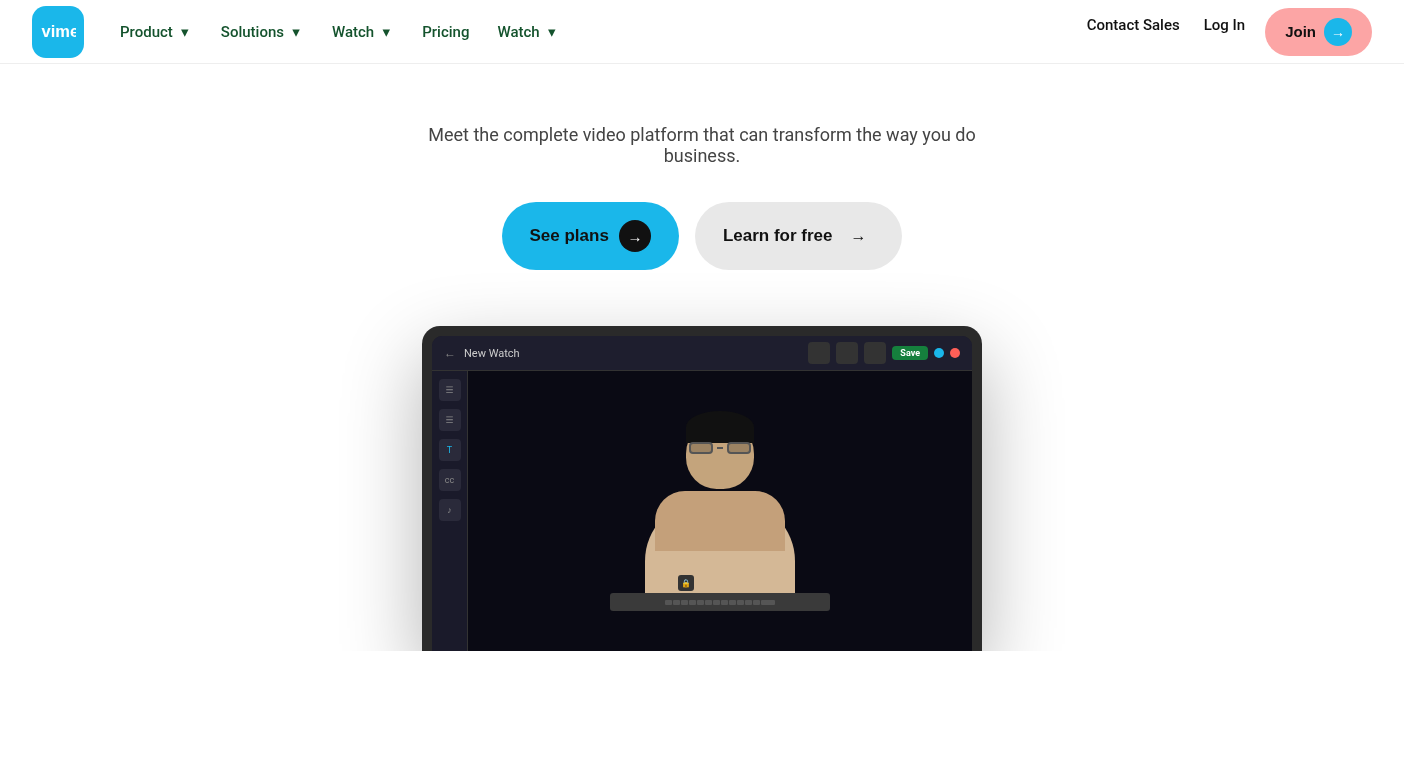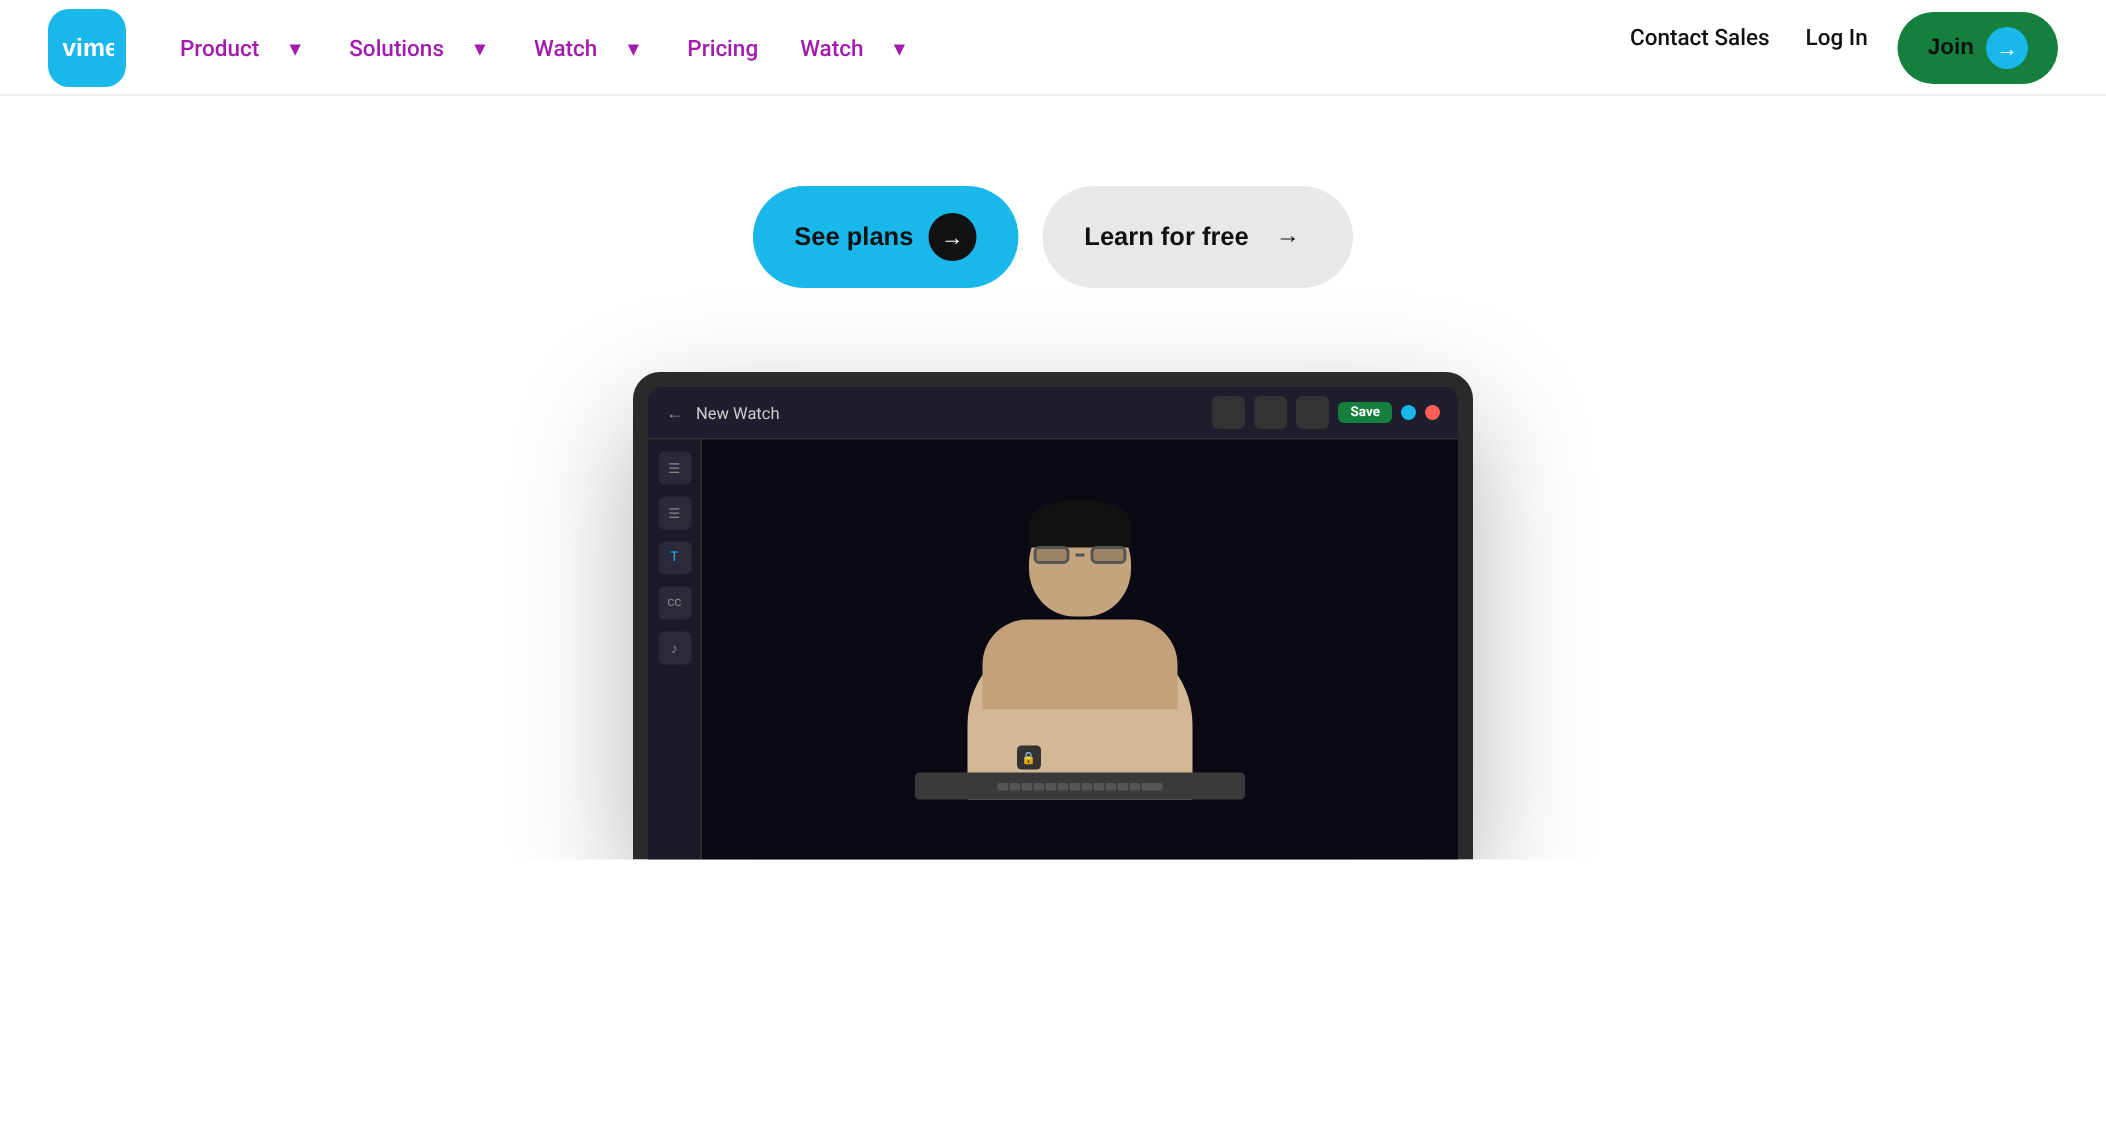--- a/index.html
+++ b/index.html
@@ -31,27 +31,27 @@
     .nav-logo svg { width: 36px; height: 20px; }
     .nav-links {
       display: flex;
       align-items: center;
       gap: 4px;
       flex: 1;
     }
     .nav-item {
       display: flex;
       align-items: center;
-      gap: 16px;
+      gap: 4px;
       padding: 8px 12px;
       border-radius: 8px;
       cursor: pointer;
       font-size: 15px;
       font-weight: 500;
-      color: #a21caf;
+      color: #14532d;
       white-space: nowrap;
     }
     .nav-chevron {
       width: 16px;
       height: 16px;
       display: inline-flex;
       align-items: center;
       justify-content: center;
     }
     .nav-right {
@@ -63,21 +63,21 @@
       font-size: 15px;
       font-weight: 500;
       cursor: pointer;
       color: #111;
       padding: 8px 4px;
     }
     .nav-join {
       display: flex;
       align-items: center;
       gap: 8px;
-      background: #15803d;
+      background: #fca5a5;
       border: none;
       border-radius: 50px;
       padding: 10px 20px;
       font-size: 15px;
       font-weight: 600;
       cursor: pointer;
       color: #111;
     }
     .nav-join .arrow-circle {
       width: 28px;
@@ -323,20 +323,21 @@
     <div class="nav-contact">Contact Sales</div>
     <div class="nav-login">Log In</div>
     <button class="nav-join">
       <span>Join</span>
       <span class="arrow-circle">→</span>
     </button>
   </div>
 </nav>
 
 <section class="hero">
+  <p class="hero-subtitle">Meet the complete video platform that can transform the way you do business.</p>
   <div class="hero-cta">
     <button class="btn-primary">
       <span>See plans</span>
       <span class="arrow-circle">→</span>
     </button>
     <button class="btn-secondary">
       <span>Learn for free</span>
       <span class="arrow-circle">→</span>
     </button>
   </div>

